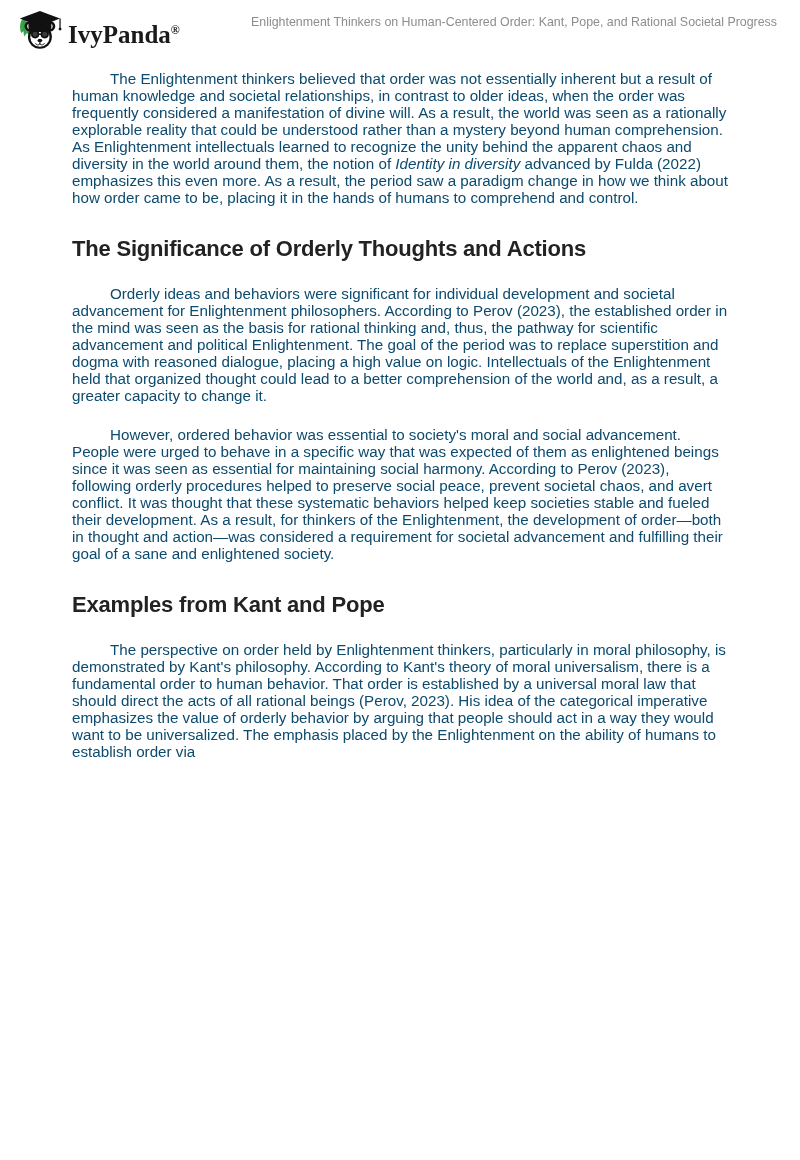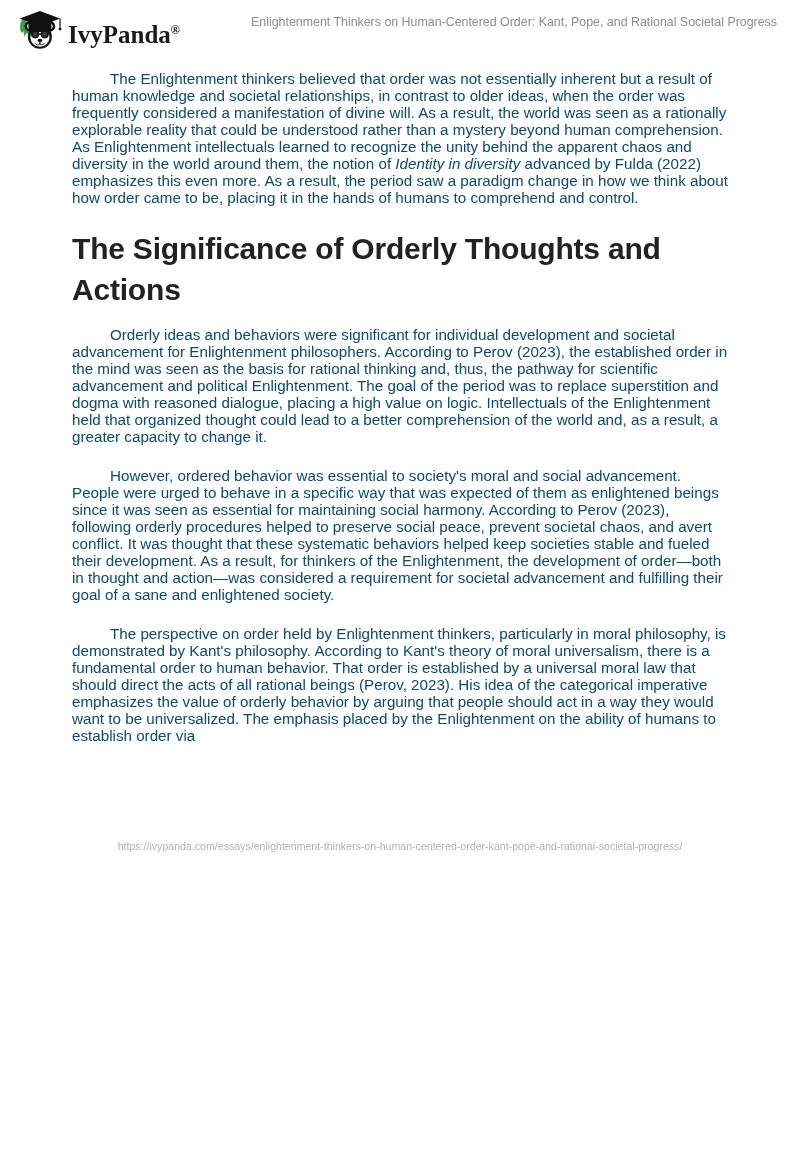--- a/index.html
+++ b/index.html
@@ -83,21 +83,21 @@
   p.body-par {
     margin: 0 0 22px 0;
     font-size: 15.2px;
     line-height: 17px;
     color: #0c4a6e;
     text-indent: 38px;
     text-align: left;
   }
   h2.section-heading {
     margin: 18px 0 16px 0;
-    font-size: 30px;
+    font-size: 22px;
     line-height: 41px;
     font-weight: bold;
     color: #222222;
     letter-spacing: -0.2px;
   }
   em.italic-term {
     font-style: italic;
   }
 
   
@@ -169,22 +169,20 @@
   <div class="content">
 
     <p class="body-par"><span>The Enlightenment thinkers believed that order was not essentially inherent but a result of human knowledge and societal relationships, in contrast to older ideas, when the order was frequently considered a manifestation of divine will. As a result, the world was seen as a rationally explorable reality that could be understood rather than a mystery beyond human comprehension. As Enlightenment intellectuals learned to recognize the unity behind the apparent chaos and diversity in the world around them, the notion of </span><em class="italic-term">Identity in diversity</em><span> advanced by Fulda (2022) emphasizes this even more. As a result, the period saw a paradigm change in how we think about how order came to be, placing it in the hands of humans to comprehend and control.</span></p>
 
     <h2 class="section-heading">The Significance of Orderly Thoughts and Actions</h2>
 
     <p class="body-par">Orderly ideas and behaviors were significant for individual development and societal advancement for Enlightenment philosophers. According to Perov (2023), the established order in the mind was seen as the basis for rational thinking and, thus, the pathway for scientific advancement and political Enlightenment. The goal of the period was to replace superstition and dogma with reasoned dialogue, placing a high value on logic. Intellectuals of the Enlightenment held that organized thought could lead to a better comprehension of the world and, as a result, a greater capacity to change it.</p>
 
     <p class="body-par">However, ordered behavior was essential to society's moral and social advancement. People were urged to behave in a specific way that was expected of them as enlightened beings since it was seen as essential for maintaining social harmony. According to Perov (2023), following orderly procedures helped to preserve social peace, prevent societal chaos, and avert conflict. It was thought that these systematic behaviors helped keep societies stable and fueled their development. As a result, for thinkers of the Enlightenment, the development of order—both in thought and action—was considered a requirement for societal advancement and fulfilling their goal of a sane and enlightened society.</p>
 
+    <h2 class="section-heading">Examples from Kant and Pope</h2>
 
     <p class="body-par">The perspective on order held by Enlightenment thinkers, particularly in moral philosophy, is demonstrated by Kant's philosophy. According to Kant's theory of moral universalism, there is a fundamental order to human behavior. That order is established by a universal moral law that should direct the acts of all rational beings (Perov, 2023). His idea of the categorical imperative emphasizes the value of orderly behavior by arguing that people should act in a way they would want to be universalized. The emphasis placed by the Enlightenment on the ability of humans to establish order via</p>
 
   </div>
 
-  <div class="page-footer">
-    <span class="footer-url">https://ivypanda.com/essays/enlightenment-thinkers-on-human-centered-order-kant-pope-and-rational-societal-progress/</span>
-  </div>
 
 </div>
 
 </body></html>

